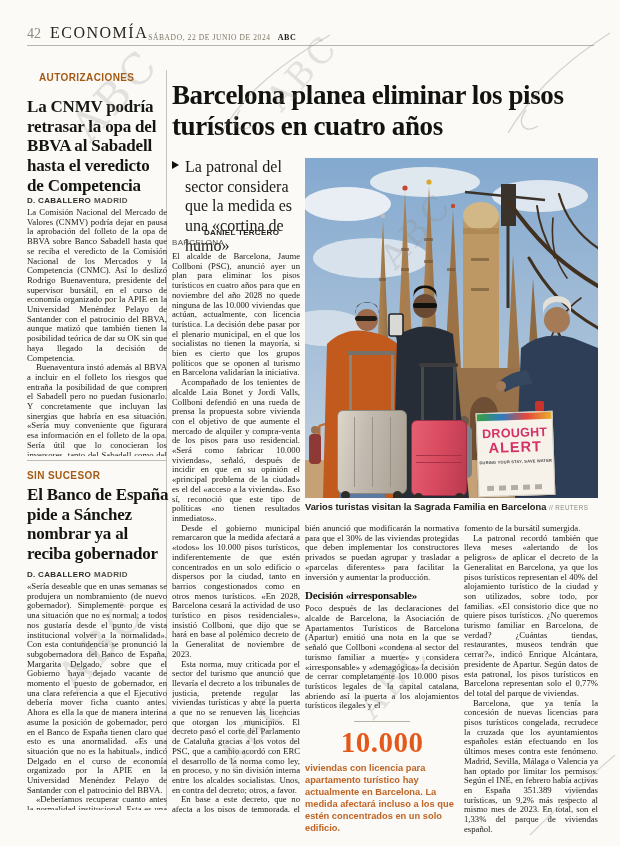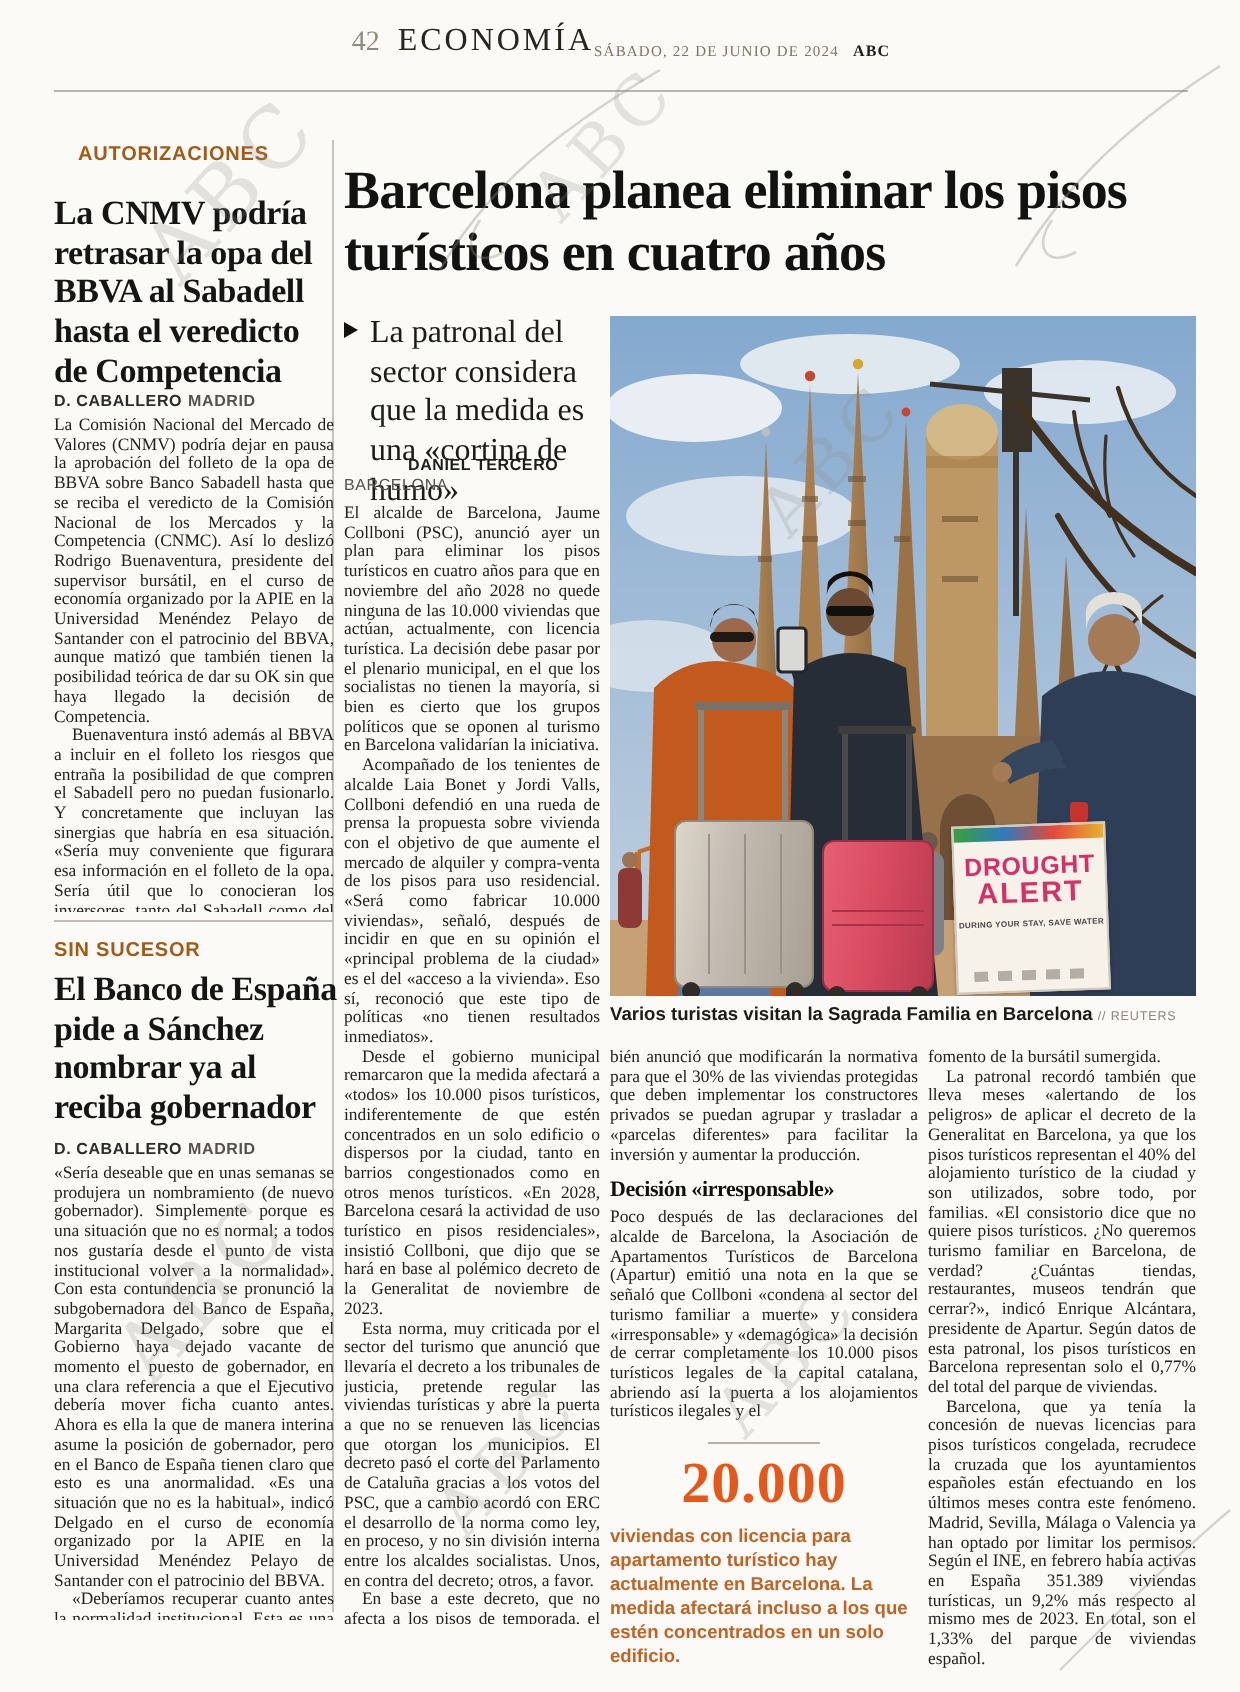--- a/index.html
+++ b/index.html
@@ -6,21 +6,21 @@
   html,body { background:#e8e6e1; }
   .page {
     position:relative; width:620px; height:846px; margin:0 auto;
     background:#fbfaf6; overflow:hidden;
     font-family:"Liberation Serif", serif; color:#1d1d1b;
   }
   .abs { position:absolute; }
 
   
   .masthead { left:27px; top:24px; width:567px; height:22px;
-    border-bottom:1px solid #b9b4ab; display:flex; justify-content:center; align-items:flex-end; padding-bottom:15px; }
+    border-bottom:1px solid #b9b4ab; display:flex; justify-content:flex-start; align-items:flex-end; padding-bottom:3px; }
   .mh-left { display:flex; align-items:baseline; gap:9px; }
   .pagenum { font-size:14px; color:#8d8highlight; color:#8f8a80; }
   .section { font-size:16px; letter-spacing:1.5px; color:#2a241e; font-weight:500; }
   .mh-right { font-size:7.5px; letter-spacing:.6px; color:#7d7466; display:flex; gap:7px; align-items:baseline; }
   .brand { font-weight:bold; color:#1d1d1b; font-size:8px; }
 
   
   .wm { position:absolute; font-family:"DejaVu Serif", serif; font-size:42px; letter-spacing:4px;
     color:#8e8c88; opacity:.22; transform:rotate(-48deg); pointer-events:none; z-index:30; font-weight:400; }
   .wm.small { font-size:34px; }
@@ -319,21 +319,21 @@
     <span>Varios turistas visitan la Sagrada Familia en Barcelona</span>
     <span class="credit">// REUTERS</span>
   </div>
 
   <div class="abs bodytext col2">
     <p>bién anunció que modificarán la normativa para que el 30% de las viviendas protegidas que deben implementar los constructores privados se puedan agrupar y trasladar a «parcelas diferentes» para facilitar la inversión y aumentar la producción.</p>
     <h3 class="subhead">Decisión «irresponsable»</h3>
     <p style="text-indent:0;">Poco después de las declaraciones del alcalde de Barcelona, la Asociación de Apartamentos Turísticos de Barcelona (Apartur) emitió una nota en la que se señaló que Collboni «condena al sector del turismo familiar a muerte» y considera «irresponsable» y «demagógica» la decisión de cerrar completamente los 10.000 pisos turísticos legales de la capital catalana, abriendo así la puerta a los alojamientos turísticos ilegales y el</p>
     <div class="callout">
       <div class="callout-rule"></div>
-      <div class="callout-num">20.000</div>
+      <div class="callout-num">10.000</div>
       <div class="callout-text">viviendas con licencia para apartamento turístico hay actualmente en Barcelona. La medida afectará incluso a los que estén concentrados en un solo edificio.</div>
     </div>
   </div>
 
   <div class="abs bodytext col3">
     <p>fomento de la bursátil sumergida.</p>
     <p>La patronal recordó también que lleva meses «alertando de los peligros» de aplicar el decreto de la Generalitat en Barcelona, ya que los pisos turísticos representan el 40% del alojamiento turístico de la ciudad y son utilizados, sobre todo, por familias. «El consistorio dice que no quiere pisos turísticos. ¿No queremos turismo familiar en Barcelona, de verdad? ¿Cuántas tiendas, restaurantes, museos tendrán que cerrar?», indicó Enrique Alcántara, presidente de Apartur. Según datos de esta patronal, los pisos turísticos en Barcelona representan solo el 0,77% del total del parque de viviendas.</p>
     <p>Barcelona, que ya tenía la concesión de nuevas licencias para pisos turísticos congelada, recrudece la cruzada que los ayuntamientos españoles están efectuando en los últimos meses contra este fenómeno. Madrid, Sevilla, Málaga o Valencia ya han optado por limitar los permisos. Según el INE, en febrero había activas en España 351.389 viviendas turísticas, un 9,2% más respecto al mismo mes de 2023. En total, son el 1,33% del parque de viviendas español.</p>
   </div>
 

